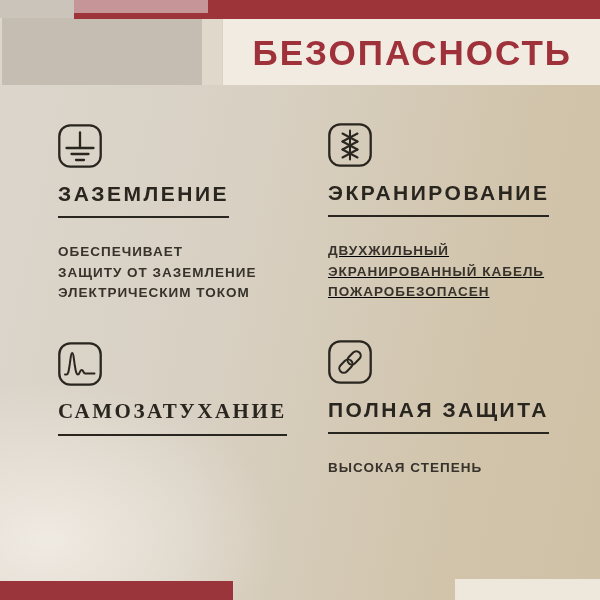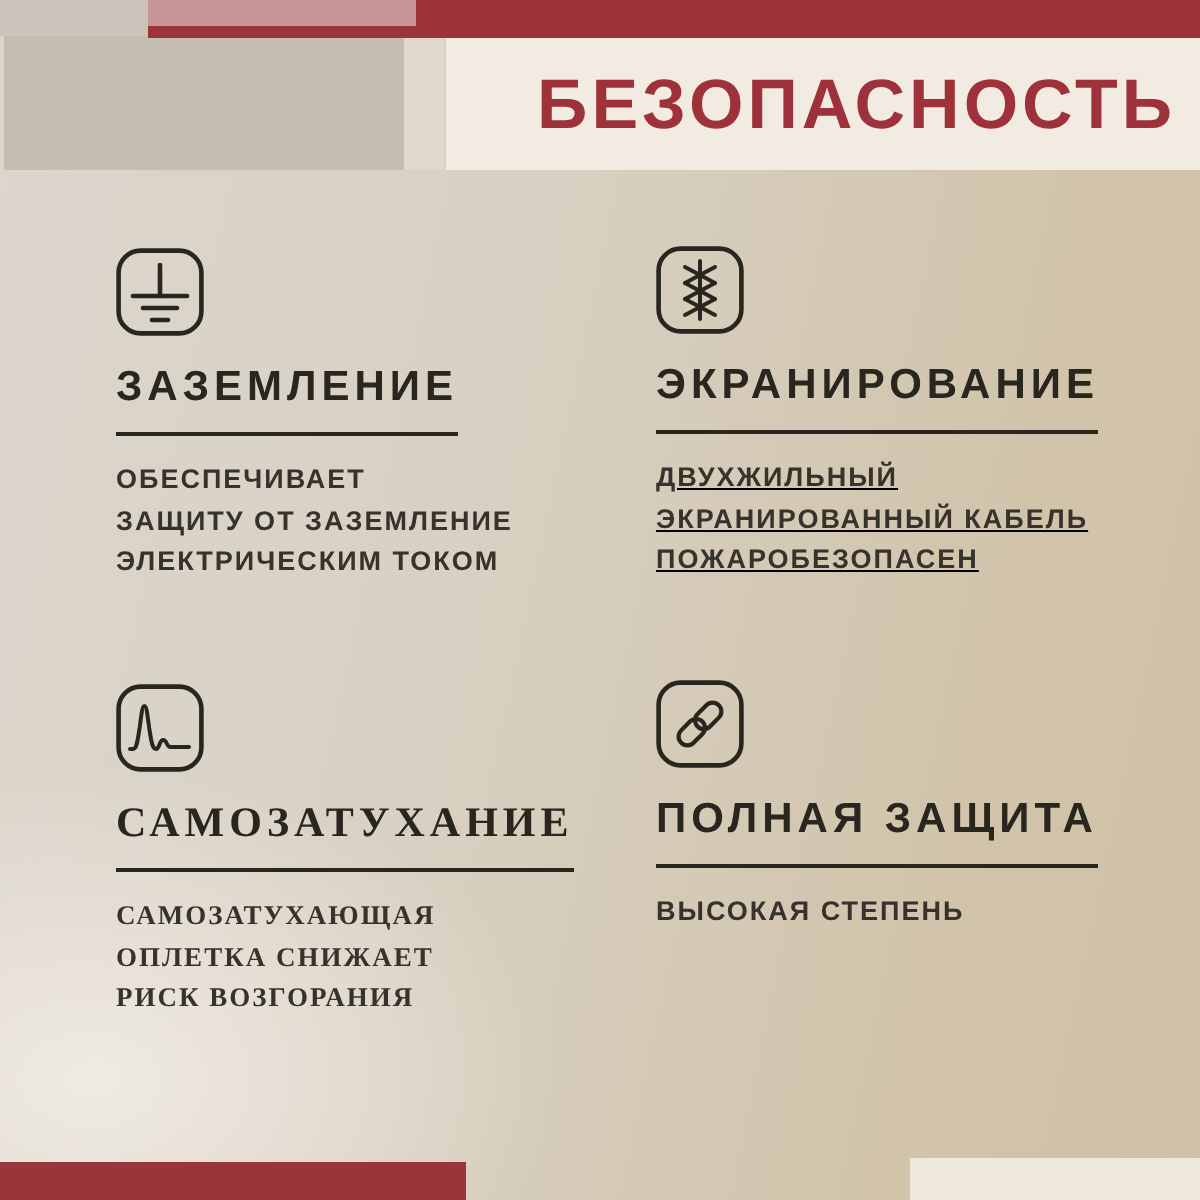--- a/index.html
+++ b/index.html
@@ -26,21 +26,21 @@
   .deco-red-bar   { left: 74px; top: 0;  width: 526px; height: 19px; background: #9c343a; }
   .deco-pink      { left: 74px; top: 0;  width: 134px; height: 13px; background: #c59598; }
   .deco-red-bottom  { left: 0; top: 581px; width: 233px; height: 19px; background: #9a353c; }
   .deco-cream-bottom{ left: 455px; top: 579px; width: 145px; height: 21px; background: #eee7dc; }
 
   
   .header-box {
     position: absolute; left: 223px; top: 19px; width: 377px; height: 66px;
     background: #f2ebe1;
     display: flex; align-items: center; justify-content: flex-end;
-    box-sizing: border-box; padding-right: 12px;
+    box-sizing: border-box; padding-right: 28px;
   }
   .header-title {
     color: #9e3139; font-size: 35px; font-weight: bold;
     letter-spacing: 2px; line-height: 1; white-space: nowrap;
   }
 
   
   .section { position: absolute; width: 250px; }
   .sec-1 { left: 58px;  top: 124px; }
   .sec-2 { left: 328px; top: 123px; text-decoration: underline; }
@@ -50,21 +50,21 @@
   .icon-box { width: 44px; height: 44px; display: block; margin-bottom: 15px; }
   .icon-box svg { display: block; }
 
   .section-title {
     display: inline-block;
     color: #29251f; font-size: 21px; font-weight: 800;
     letter-spacing: 2.5px; line-height: 1; white-space: nowrap;
     padding-bottom: 12px; border-bottom: 2.5px solid #29251f;
   }
   .section-body {
-    margin-top: 12px;
+    margin-top: 24px;
     color: #37322b; font-size: 13.5px; font-weight: 700;
     letter-spacing: 1px; line-height: 20.5px; white-space: nowrap;
   }
 </style>
 </head>
 <body>
 
 <div id="canvas">
   <div class="bg-wash"></div>
 
@@ -126,25 +126,20 @@
   <div class="section sec-3">
     <span class="icon-box">
       <svg width="44" height="44" viewBox="0 0 44 44" fill="none" stroke="#29251f" stroke-width="2" stroke-linecap="round" stroke-linejoin="round">
         <rect x="1.3" y="1.3" width="41.4" height="41.4" rx="11" stroke-width="2.3"></rect>
         <path d="M7,32.5 L8.5,32.5 C10.5,32.5 10.8,28 11.8,22 C12.8,14.5 13.2,11 14.2,11 C15.2,11 15.6,14.5 16.6,22 C17.6,28 18,32.5 20,32.5 C21.8,32.5 21.6,28 23.6,28 C25.6,28 25.2,31.5 27.2,31.5 L36.5,31.5"></path>
       </svg>
     </span>
     <div>
       <span class="section-title">САМОЗАТУХАНИЕ</span>
     </div>
-    <div class="section-body">
-      <div>САМОЗАТУХАЮЩАЯ</div>
-      <div>ОПЛЕТКА СНИЖАЕТ</div>
-      <div>РИСК ВОЗГОРАНИЯ</div>
-    </div>
   </div>
 
   <div class="section sec-4">
     <span class="icon-box">
       <svg width="44" height="44" viewBox="0 0 44 44" fill="none" stroke="#29251f" stroke-width="2.1" stroke-linecap="round">
         <rect x="1.3" y="1.3" width="41.4" height="41.4" rx="11" stroke-width="2.3"></rect>
         <g transform="rotate(-45 22 22)">
           <rect x="8.7" y="17.6" width="15" height="8.8" rx="4.4"></rect>
           <rect x="20.3" y="17.6" width="15" height="8.8" rx="4.4"></rect>
         </g>

